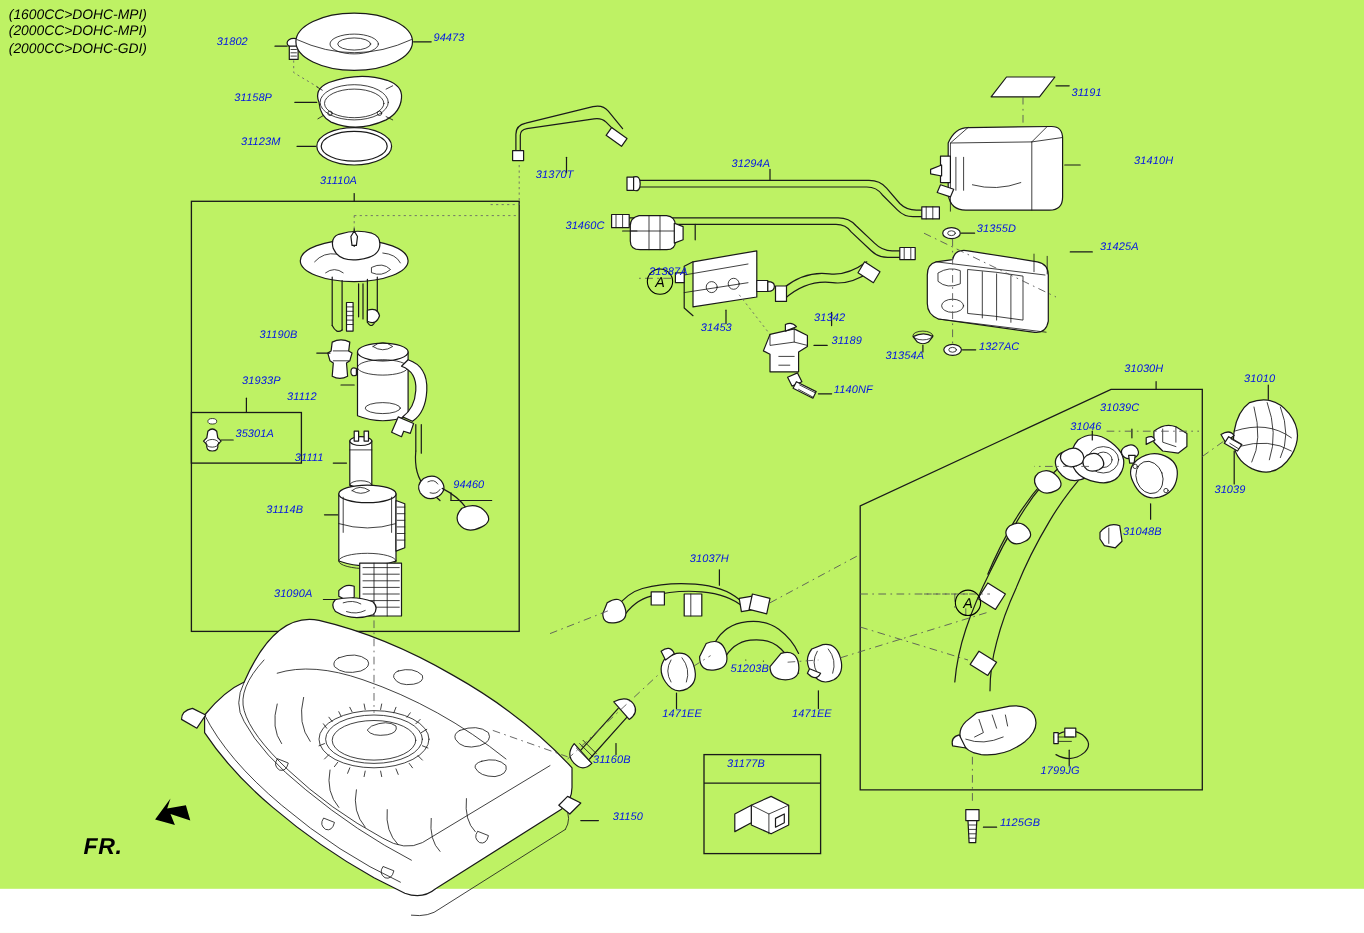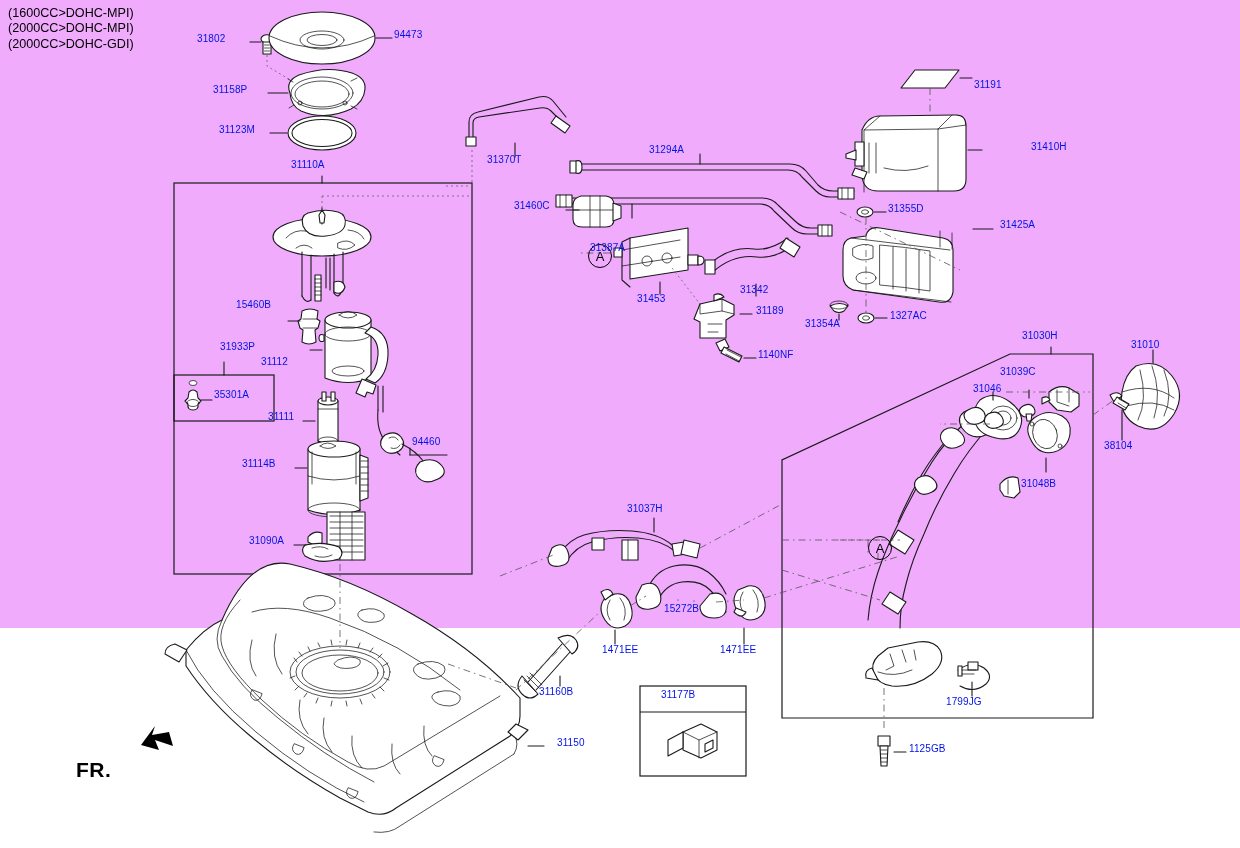--- a/index.html
+++ b/index.html
@@ -1,19 +1,19 @@
 <!DOCTYPE html>
 <html><head>
 <meta charset="utf-8">
 <title>Fuel System Parts Diagram</title>
 <style>
   html,body{margin:0;padding:0;background:#ffffff;}
   body{width:1240px;height:848px;overflow:hidden;
        font-family:"Liberation Sans","DejaVu Sans",sans-serif;}
-  #stage{position:relative;width:1240px;height:628px;background:#f0abfc;}
+  #stage{position:relative;width:1240px;height:808px;background:#bef264;font-style:italic;}
   #art{position:absolute;left:0;top:0;width:1240px;height:848px;}
   .lbl{position:absolute;color:#0013e6;font-size:10px;font-weight:400;
        white-space:nowrap;letter-spacing:.1px;line-height:1;}
   .hdr{position:absolute;color:#000;font-size:12.6px;white-space:nowrap;line-height:1.22;}
   .fr{position:absolute;color:#000;font-size:21px;font-weight:700;letter-spacing:.5px;}
   .cmark{position:absolute;color:#000;font-size:13px;font-weight:400;}
 </style>
 </head>
 <body>
 
@@ -510,50 +510,50 @@
   </div>
   <div style="position:absolute;left:868px;top:536px;width:22px;height:22px;border:1.4px solid #000;border-radius:50%;display:flex;align-items:center;justify-content:center;">
     <span class="cmark" style="position:static;">A</span>
   </div>
 
   <div class="lbl" style="left:197px;top:34px;">31802</div>
   <div class="lbl" style="left:394px;top:30px;">94473</div>
   <div class="lbl" style="left:213px;top:85px;">31158P</div>
   <div class="lbl" style="left:219px;top:125px;">31123M</div>
   <div class="lbl" style="left:291px;top:160px;">31110A</div>
-  <div class="lbl" style="left:236px;top:300px;">15460B</div>
+  <div class="lbl" style="left:236px;top:300px;">31190B</div>
   <div class="lbl" style="left:261px;top:357px;">31112</div>
   <div class="lbl" style="left:180px;top:342px;margin-left:40px;">31933P</div>
   <div class="lbl" style="left:214px;top:390px;">35301A</div>
   <div class="lbl" style="left:268px;top:412px;">31111</div>
   <div class="lbl" style="left:242px;top:459px;">31114B</div>
   <div class="lbl" style="left:412px;top:437px;">94460</div>
   <div class="lbl" style="left:249px;top:536px;">31090A</div>
   <div class="lbl" style="left:487px;top:155px;">31370T</div>
-  <div class="lbl" style="left:649px;top:145px;">31294A</div>
+  <div class="lbl" style="left:665px;top:145px;">31294A</div>
   <div class="lbl" style="left:514px;top:201px;">31460C</div>
   <div class="lbl" style="left:590px;top:219px;margin-top:24px;">31387A</div>
   <div class="lbl" style="left:637px;top:294px;">31453</div>
   <div class="lbl" style="left:740px;top:285px;">31342</div>
   <div class="lbl" style="left:756px;top:306px;">31189</div>
   <div class="lbl" style="left:758px;top:350px;">1140NF</div>
   <div class="lbl" style="left:974px;top:80px;">31191</div>
   <div class="lbl" style="left:1031px;top:142px;">31410H</div>
   <div class="lbl" style="left:888px;top:204px;">31355D</div>
   <div class="lbl" style="left:1000px;top:220px;">31425A</div>
   <div class="lbl" style="left:805px;top:319px;">31354A</div>
   <div class="lbl" style="left:890px;top:311px;">1327AC</div>
   <div class="lbl" style="left:1022px;top:331px;">31030H</div>
   <div class="lbl" style="left:1000px;top:367px;">31039C</div>
   <div class="lbl" style="left:973px;top:384px;">31046</div>
   <div class="lbl" style="left:1021px;top:479px;">31048B</div>
   <div class="lbl" style="left:1131px;top:340px;text-align:right;">31010</div>
-  <div class="lbl" style="left:1104px;top:441px;">38104</div>
+  <div class="lbl" style="left:1104px;top:441px;">31039</div>
   <div class="lbl" style="left:627px;top:504px;">31037H</div>
-  <div class="lbl" style="left:664px;top:604px;">15272B</div>
+  <div class="lbl" style="left:664px;top:604px;">51203B</div>
   <div class="lbl" style="left:602px;top:645px;">1471EE</div>
   <div class="lbl" style="left:720px;top:645px;">1471EE</div>
   <div class="lbl" style="left:539px;top:687px;">31160B</div>
   <div class="lbl" style="left:661px;top:690px;">31177B</div>
   <div class="lbl" style="left:557px;top:738px;text-align:center;">31150</div>
   <div class="lbl" style="left:946px;top:697px;">1799JG</div>
   <div class="lbl" style="left:909px;top:744px;">1125GB</div>
 
 </div>
 

